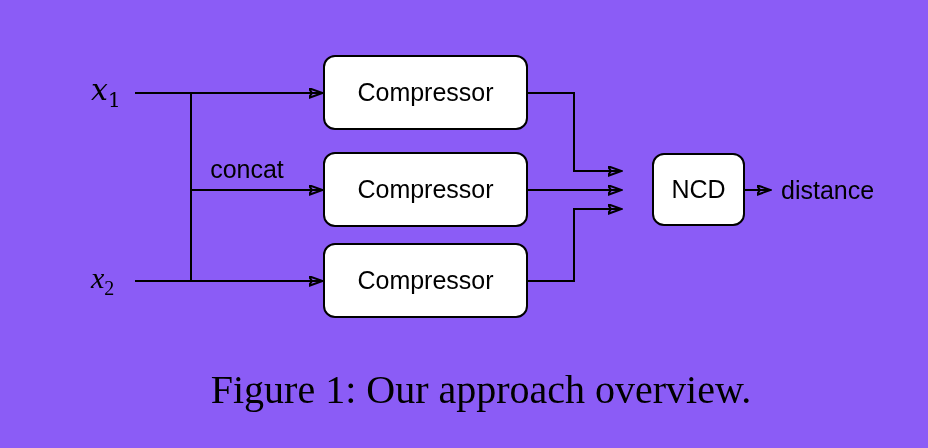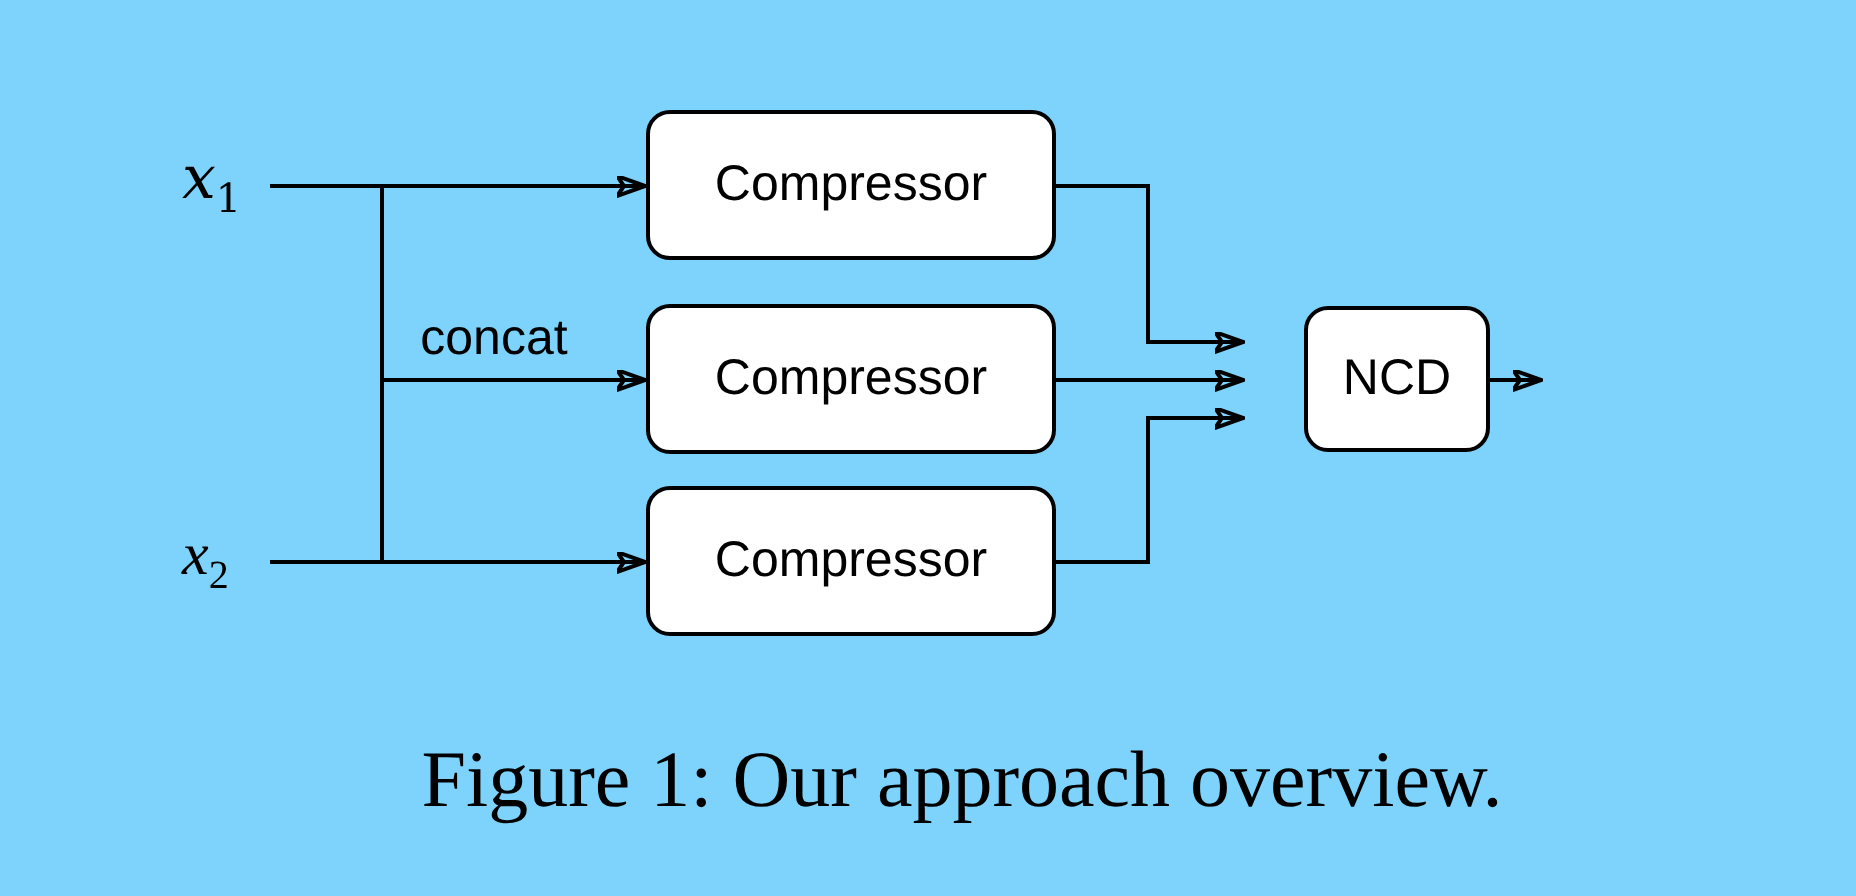--- a/index.html
+++ b/index.html
@@ -1,20 +1,20 @@
 <!DOCTYPE html>
 <html><head>
 <meta charset="utf-8">
 <style>
   html, body { margin: 0; padding: 0; background: #ffffff; }
   .page {
     position: relative;
     width: 928px;
     height: 448px;
-    background: #7dd3fc;
+    background: #8b5cf6;
     overflow: hidden;
     font-family: "Liberation Sans", sans-serif;
     color: #000000;
   }
   .wires {
     position: absolute;
     left: 0; top: 0;
     width: 928px; height: 448px;
   }
   .wires path {
@@ -123,16 +123,17 @@
   </div>
 
   <div class="node box-compressor box-c3">
     <span>Compressor</span>
   </div>
 
   <div class="node box-ncd">
     <span>NCD</span>
   </div>
 
+  <div class="out-label">distance</div>
 
   <div class="caption">Figure 1: Our approach overview.</div>
 
 </div>
 
 </body></html>

